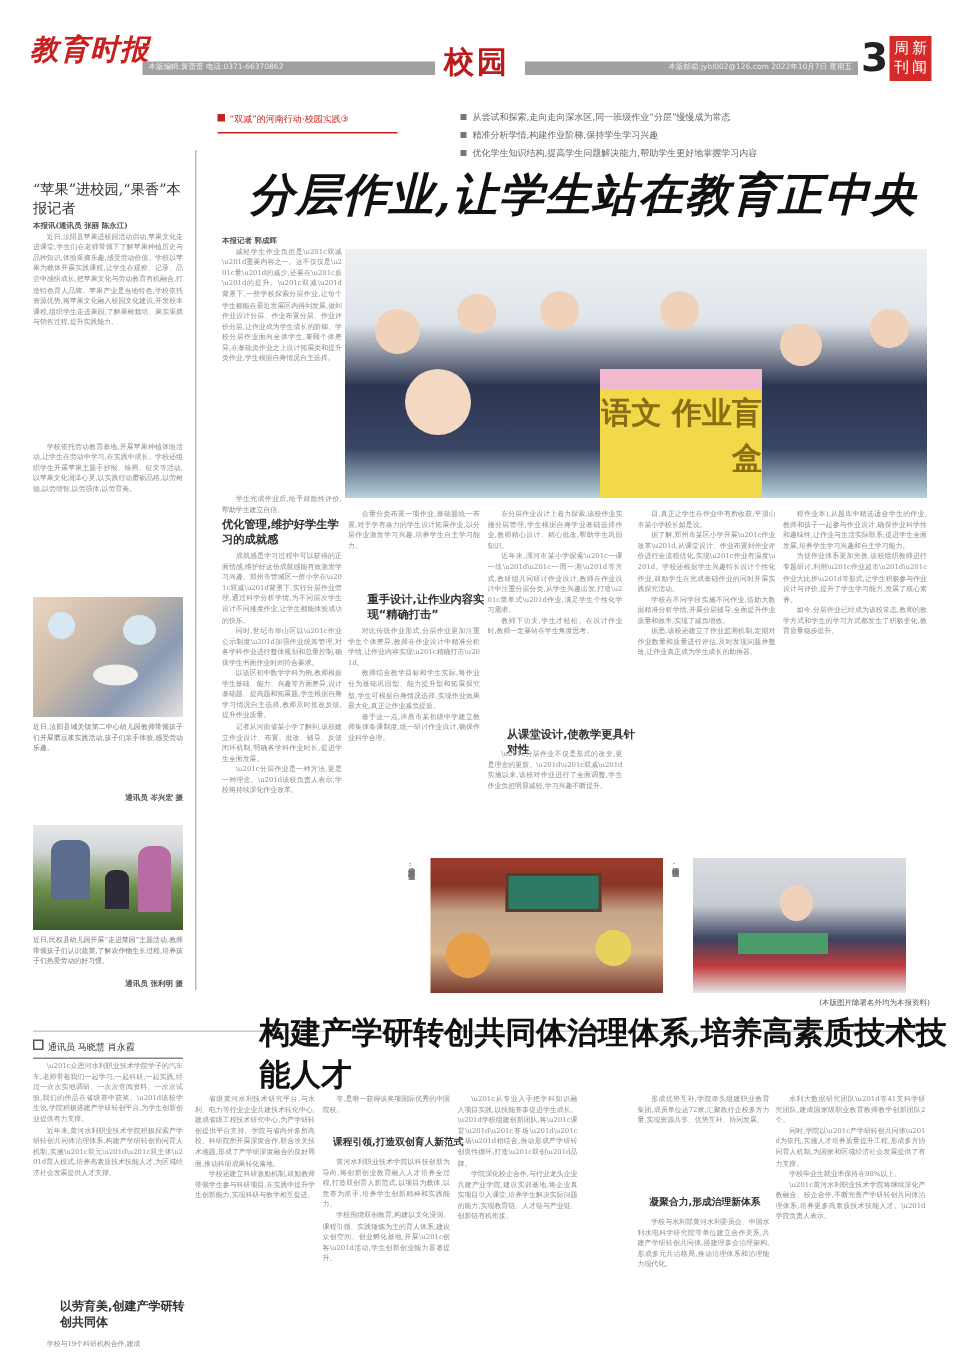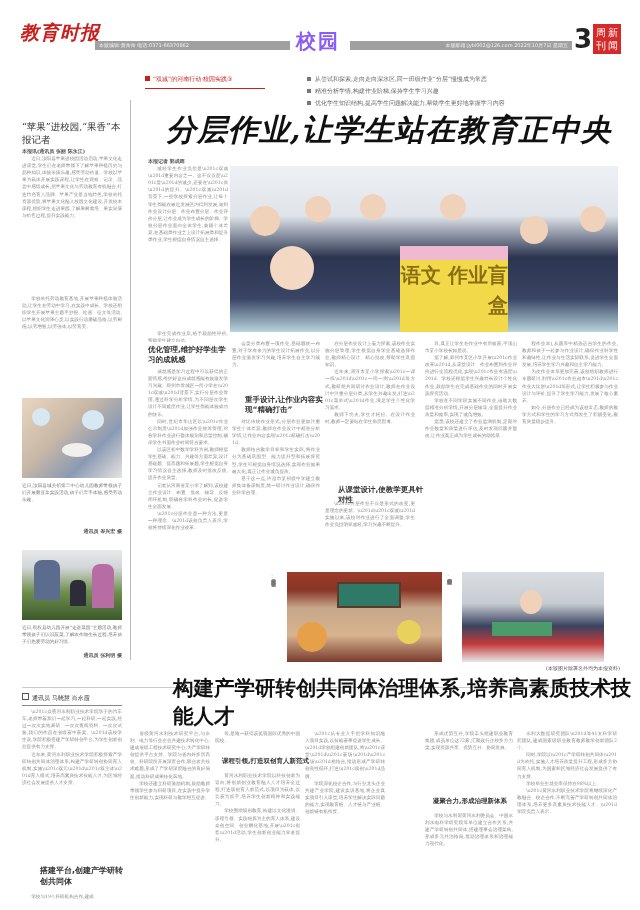--- a/index.html
+++ b/index.html
@@ -1,21 +1,21 @@
 <!DOCTYPE html>
 <html><head>
 <meta charset="utf-8">
 <style>
   html,body{margin:0;padding:0;background:#fff;}
   body{width:640px;height:910px;position:relative;overflow:hidden;font-family:"DejaVu Serif",serif;color:#333;}
   .abs{position:absolute;}
   
   .logo{left:20px;top:20px;font-family:"DejaVu Serif",serif;font-weight:bold;font-style:italic;color:#c8201e;font-size:19px;letter-spacing:1px;}
   .barL{left:95px;top:41px;width:195px;height:9px;background:#a0a0a0;color:#f2f2f2;font-family:"DejaVu Sans",sans-serif;font-size:5px;line-height:9px;padding-left:4px;box-sizing:border-box;white-space:nowrap;overflow:hidden;}
-  .section{left:296px;top:28px;font-size:20px;font-weight:bold;color:#8b5cf6;letter-spacing:2px;font-family:"DejaVu Sans",sans-serif;}
+  .section{left:296px;top:28px;font-size:20px;font-weight:bold;color:#b91c1c;letter-spacing:2px;font-family:"DejaVu Sans",sans-serif;}
   .barR{left:350px;top:41px;width:222px;height:9px;background:#a0a0a0;color:#f2f2f2;font-family:"DejaVu Sans",sans-serif;font-size:5px;line-height:9px;text-align:right;padding-right:4px;box-sizing:border-box;white-space:nowrap;overflow:hidden;}
   .pagenum{left:574px;top:24px;font-family:"DejaVu Sans",sans-serif;font-weight:bold;font-size:26px;color:#222;}
   .badge{left:593px;top:24px;width:28px;height:30px;background:#d42a2a;color:#fff;font-size:10px;line-height:13px;display:grid;grid-template-columns:1fr 1fr;padding:2px;box-sizing:border-box;text-align:center;font-family:"DejaVu Sans",sans-serif;}
   
   .series{left:145px;top:75px;font-size:6px;color:#c8201e;font-family:"DejaVu Sans",sans-serif;border-bottom:1px solid #c8201e;padding-bottom:4px;width:120px;}
   .series .sq{display:inline-block;width:5px;height:5px;background:#c8201e;margin-right:3px;}
   .bullets{left:307px;top:73px;font-size:6px;line-height:12px;color:#666;font-family:"DejaVu Sans",sans-serif;}
   .bullets .sq{display:inline-block;width:4px;height:4px;background:#777;margin-right:4px;}
   .headline{left:166px;top:110px;font-size:30px;font-weight:bold;color:#111;letter-spacing:1px;font-style:italic;}
   
@@ -152,21 +152,21 @@
 <div class="abs credit" style="left:470px;top:665px;width:150px;font-weight:normal;font-size:5px;">(本版图片除署名外均为本报资料)</div>
 
 <div class="abs rule-h" style="left:22px;top:687px;width:598px;background:#ccc;"></div>
 
 <div class="abs" style="left:22px;top:693px;font-size:6px;color:#333;border-bottom:1px solid #888;padding-bottom:2px;width:100px;font-family:'DejaVu Sans',sans-serif;"><span style="display:inline-block;width:5px;height:5px;border:1px solid #555;margin-right:3px;"></span><span>通讯员 马晓慧 肖永霞</span></div>
 <div class="abs h2">构建产学研转创共同体治理体系,培养高素质技术技能人才</div>
 <div class="abs col" style="left:22px;top:708px;width:100px;height:160px;">
   <div class="p">\u201c众恩河水利职业技术学院学子的汽车车,老师带着我们一起学习,一起科研,一起实践,经过一次次实地调研、一次次查阅资料、一次次试验,我们的作品在省级赛中获奖。\u201d该校学生说,学院积极搭建产学研转创平台,为学生创新创业提供有力支撑。</div>
   <div class="p">近年来,黄河水利职业技术学院积极探索产学研转创共同体治理体系,构建产学研转创协同育人机制,实施\u201c双元\u201d\u201c双主体\u201d育人模式,培养高素质技术技能人才,为区域经济社会发展提供人才支撑。</div>
 </div>
-<div class="abs subhead" style="left:40px;top:865px;width:90px;line-height:11px;font-size:8px;">搭建平台,创建产学研转创共同体</div>
+<div class="abs subhead" style="left:40px;top:865px;width:90px;line-height:11px;font-size:8px;">以劳育美,创建产学研转创共同体</div>
 <div class="abs col" style="left:22px;top:893px;width:100px;height:12px;">
     <div class="p">学校与19个科研机构合作,建成</div>
   </div>
 
 <div class="abs col" style="left:130px;top:730px;width:80px;height:175px;">
   <div class="p">省级黄河水利技术研究平台,与水利、电力等行业企业共建技术转化中心,建成省级工程技术研究中心,为产学研转创提供平台支持。学院与省内外多所高校、科研院所开展深度合作,联合攻关技术难题,形成了产学研深度融合的良好局面,推动科研成果转化落地。</div>
   <div class="p">学校还建立科研激励机制,鼓励教师带领学生参与科研项目,在实践中提升学生创新能力,实现科研与教学相互促进。</div>
 </div>
 <div class="abs col" style="left:215px;top:730px;width:85px;height:20px;">
     <div class="p">等,是唯一获得该奖项国际优秀的中国院校。</div>

